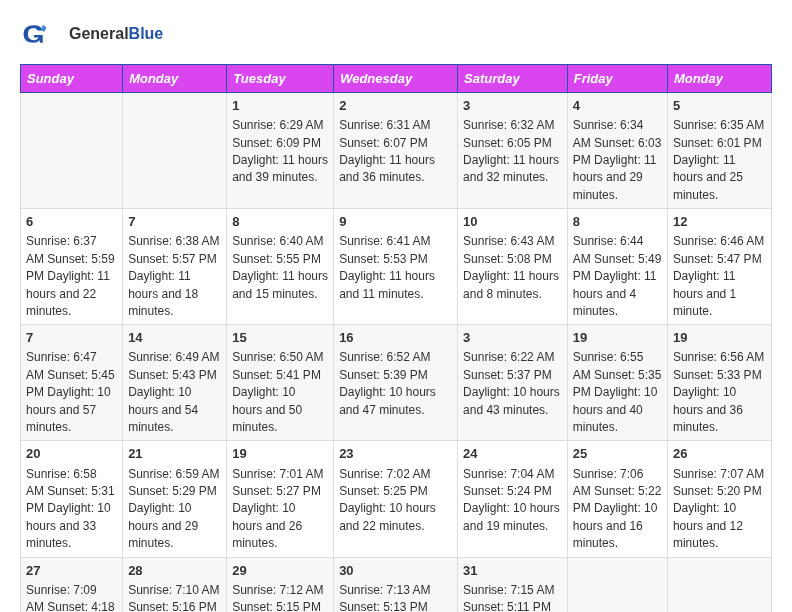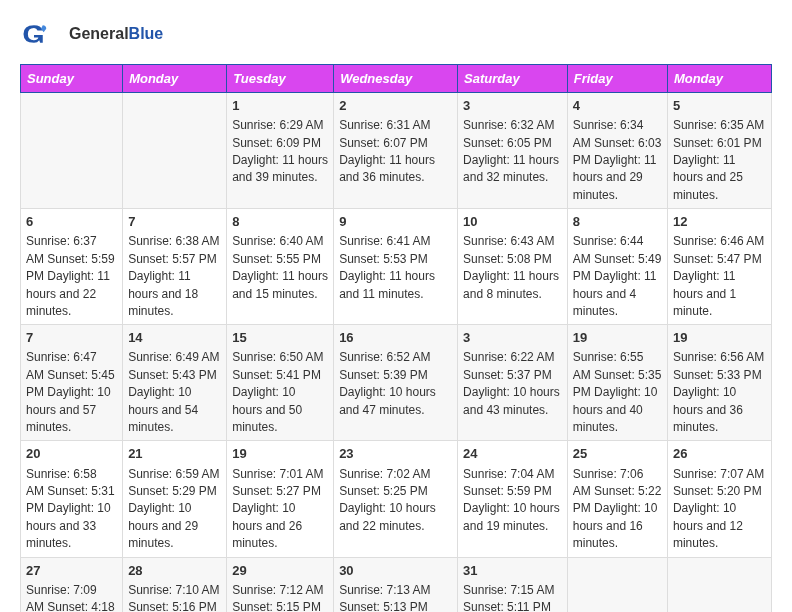--- a/index.html
+++ b/index.html
@@ -262,21 +262,21 @@
         </td>
         <td>
           <span class="day-num">23</span>
           <div class="day-info">Sunrise: 7:02 AM
 Sunset: 5:25 PM
 Daylight: 10 hours and 22 minutes.</div>
         </td>
         <td>
           <span class="day-num">24</span>
           <div class="day-info">Sunrise: 7:04 AM
-Sunset: 5:59 PM
+Sunset: 5:24 PM
 Daylight: 10 hours and 19 minutes.</div>
         </td>
         <td>
           <span class="day-num">25</span>
           <div class="day-info">Sunrise: 7:06 AM
 Sunset: 5:22 PM
 Daylight: 10 hours and 16 minutes.</div>
         </td>
         <td>
           <span class="day-num">26</span>

